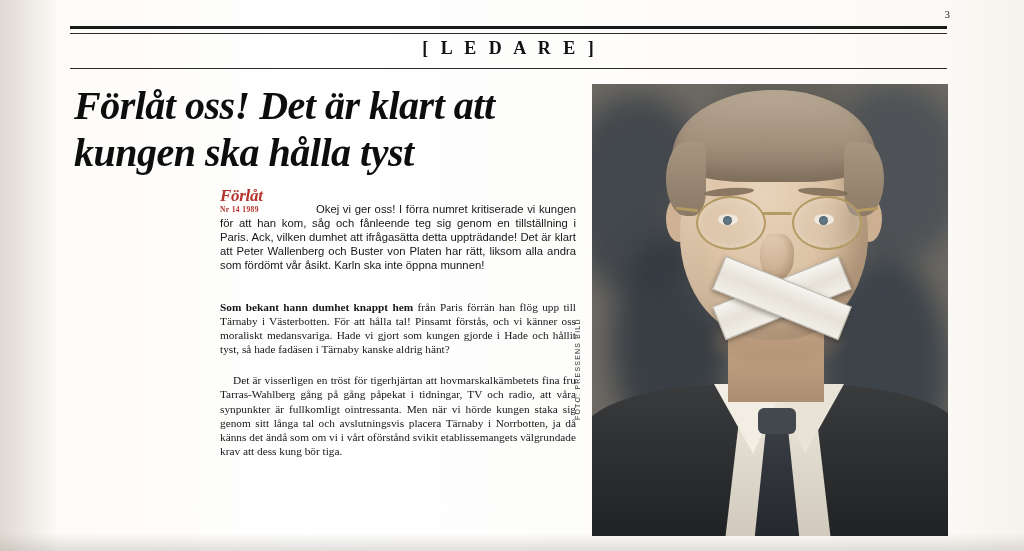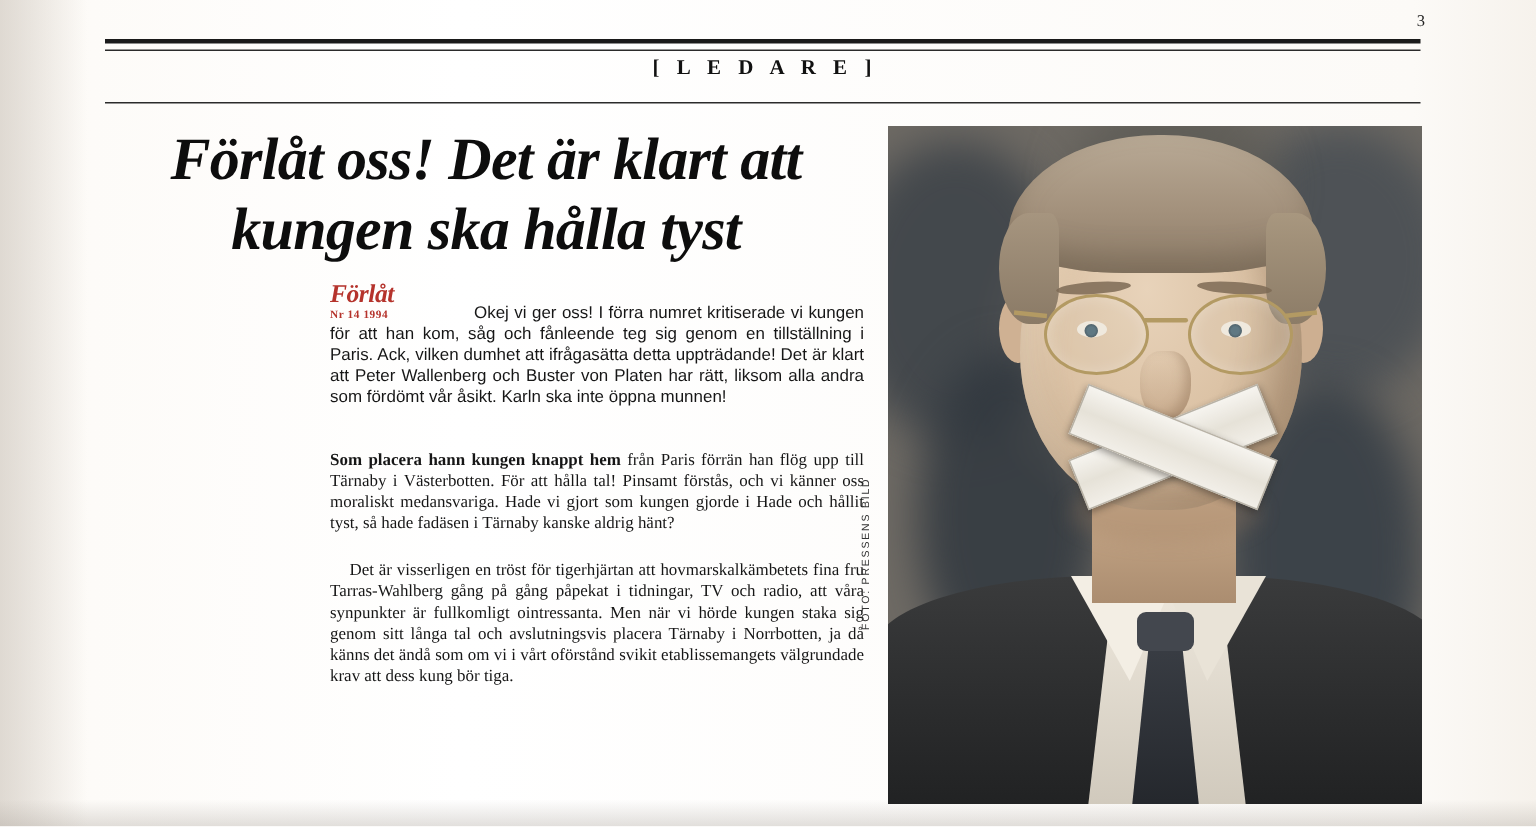--- a/index.html
+++ b/index.html
@@ -54,21 +54,21 @@
     font-family: "Liberation Serif", serif;
   }
 
   
   .section-label {
     position: absolute;
     left: 70px; top: 38px;
     width: 880px;
     text-align: center;
     font-family: "Liberation Serif", serif;
-    font-size: 14px;
+    font-size: 18px;
     font-weight: bold;
     letter-spacing: 4px;
     color: #111;
   }
   .rule-under-label {
     position: absolute;
     left: 70px; top: 68px;
     width: 877px; height: 1px;
     background: #2b2b2b;
   }
@@ -78,21 +78,20 @@
     position: absolute;
     left: 74px; top: 82px;
     width: 500px;
     font-family: "Liberation Serif", serif;
     font-style: italic;
     font-weight: bold;
     font-size: 40px;
     line-height: 1.18;
     color: #0d0d0d;
     letter-spacing: -0.5px;
-    text-align: center;
   }
 
   
   .body-col {
     position: absolute;
     left: 220px; top: 188px;
     width: 356px;
     font-family: "Liberation Serif", serif;
     font-size: 11.3px;
     line-height: 14.1px;
@@ -352,25 +351,25 @@
   <div class="rule-under-label"></div>
 
   <div class="headline">Förlåt oss! Det är klart att kungen ska hålla tyst</div>
 
   <div class="lead-wrap">
     <span class="lead-indent"></span><span>Okej vi ger oss! I förra numret kritiserade vi kungen för att han kom, såg och fånleende teg sig genom en tillställning i Paris. Ack, vilken dumhet att ifrågasätta detta uppträdande! Det är klart att Peter Wallenberg och Buster von Platen har rätt, liksom alla andra som fördömt vår åsikt. Karln ska inte öppna munnen!</span>
   </div>
 
   <div class="resume-logo">
     <div class="resume-word">Förlåt</div>
-    <div class="resume-issue">Nr 14 1994</div>
+    <div class="resume-issue">Nr 14 1989</div>
   </div>
 
   <div class="body-col" style="top:300px;">
-    <p class="no-indent"><span class="bold">Som placera hann kungen knappt hem</span><span> från Paris förrän han flög upp till Tärnaby i Västerbotten. För att hålla tal! Pinsamt förstås, och vi känner oss moraliskt medansvariga. Hade vi gjort som kungen gjorde i Hade och hållit tyst, så hade fadäsen i Tärnaby kanske aldrig hänt?</span></p>
+    <p class="no-indent"><span class="bold">Som bekant hann dumhet knappt hem</span><span> från Paris förrän han flög upp till Tärnaby i Västerbotten. För att hålla tal! Pinsamt förstås, och vi känner oss moraliskt medansvariga. Hade vi gjort som kungen gjorde i Hade och hållit tyst, så hade fadäsen i Tärnaby kanske aldrig hänt?</span></p>
     <p>Det är visserligen en tröst för tigerhjärtan att hovmarskalkämbetets fina fru Tarras-Wahlberg gång på gång påpekat i tidningar, TV och radio, att våra synpunkter är fullkomligt ointressanta. Men när vi hörde kungen staka sig genom sitt långa tal och avslutningsvis placera Tärnaby i Norrbotten, ja då känns det ändå som om vi i vårt oförstånd svikit etablissemangets välgrundade krav att dess kung bör tiga.</p>
   </div>
 
   <div class="photo">
     <div class="photo-bg"></div>
     <div class="bg-blob bg1"></div>
     <div class="bg-blob bg2"></div>
     <div class="bg-blob bg3"></div>
     <div class="bg-blob bg4"></div>
     <div class="bg-blob bg5"></div>

